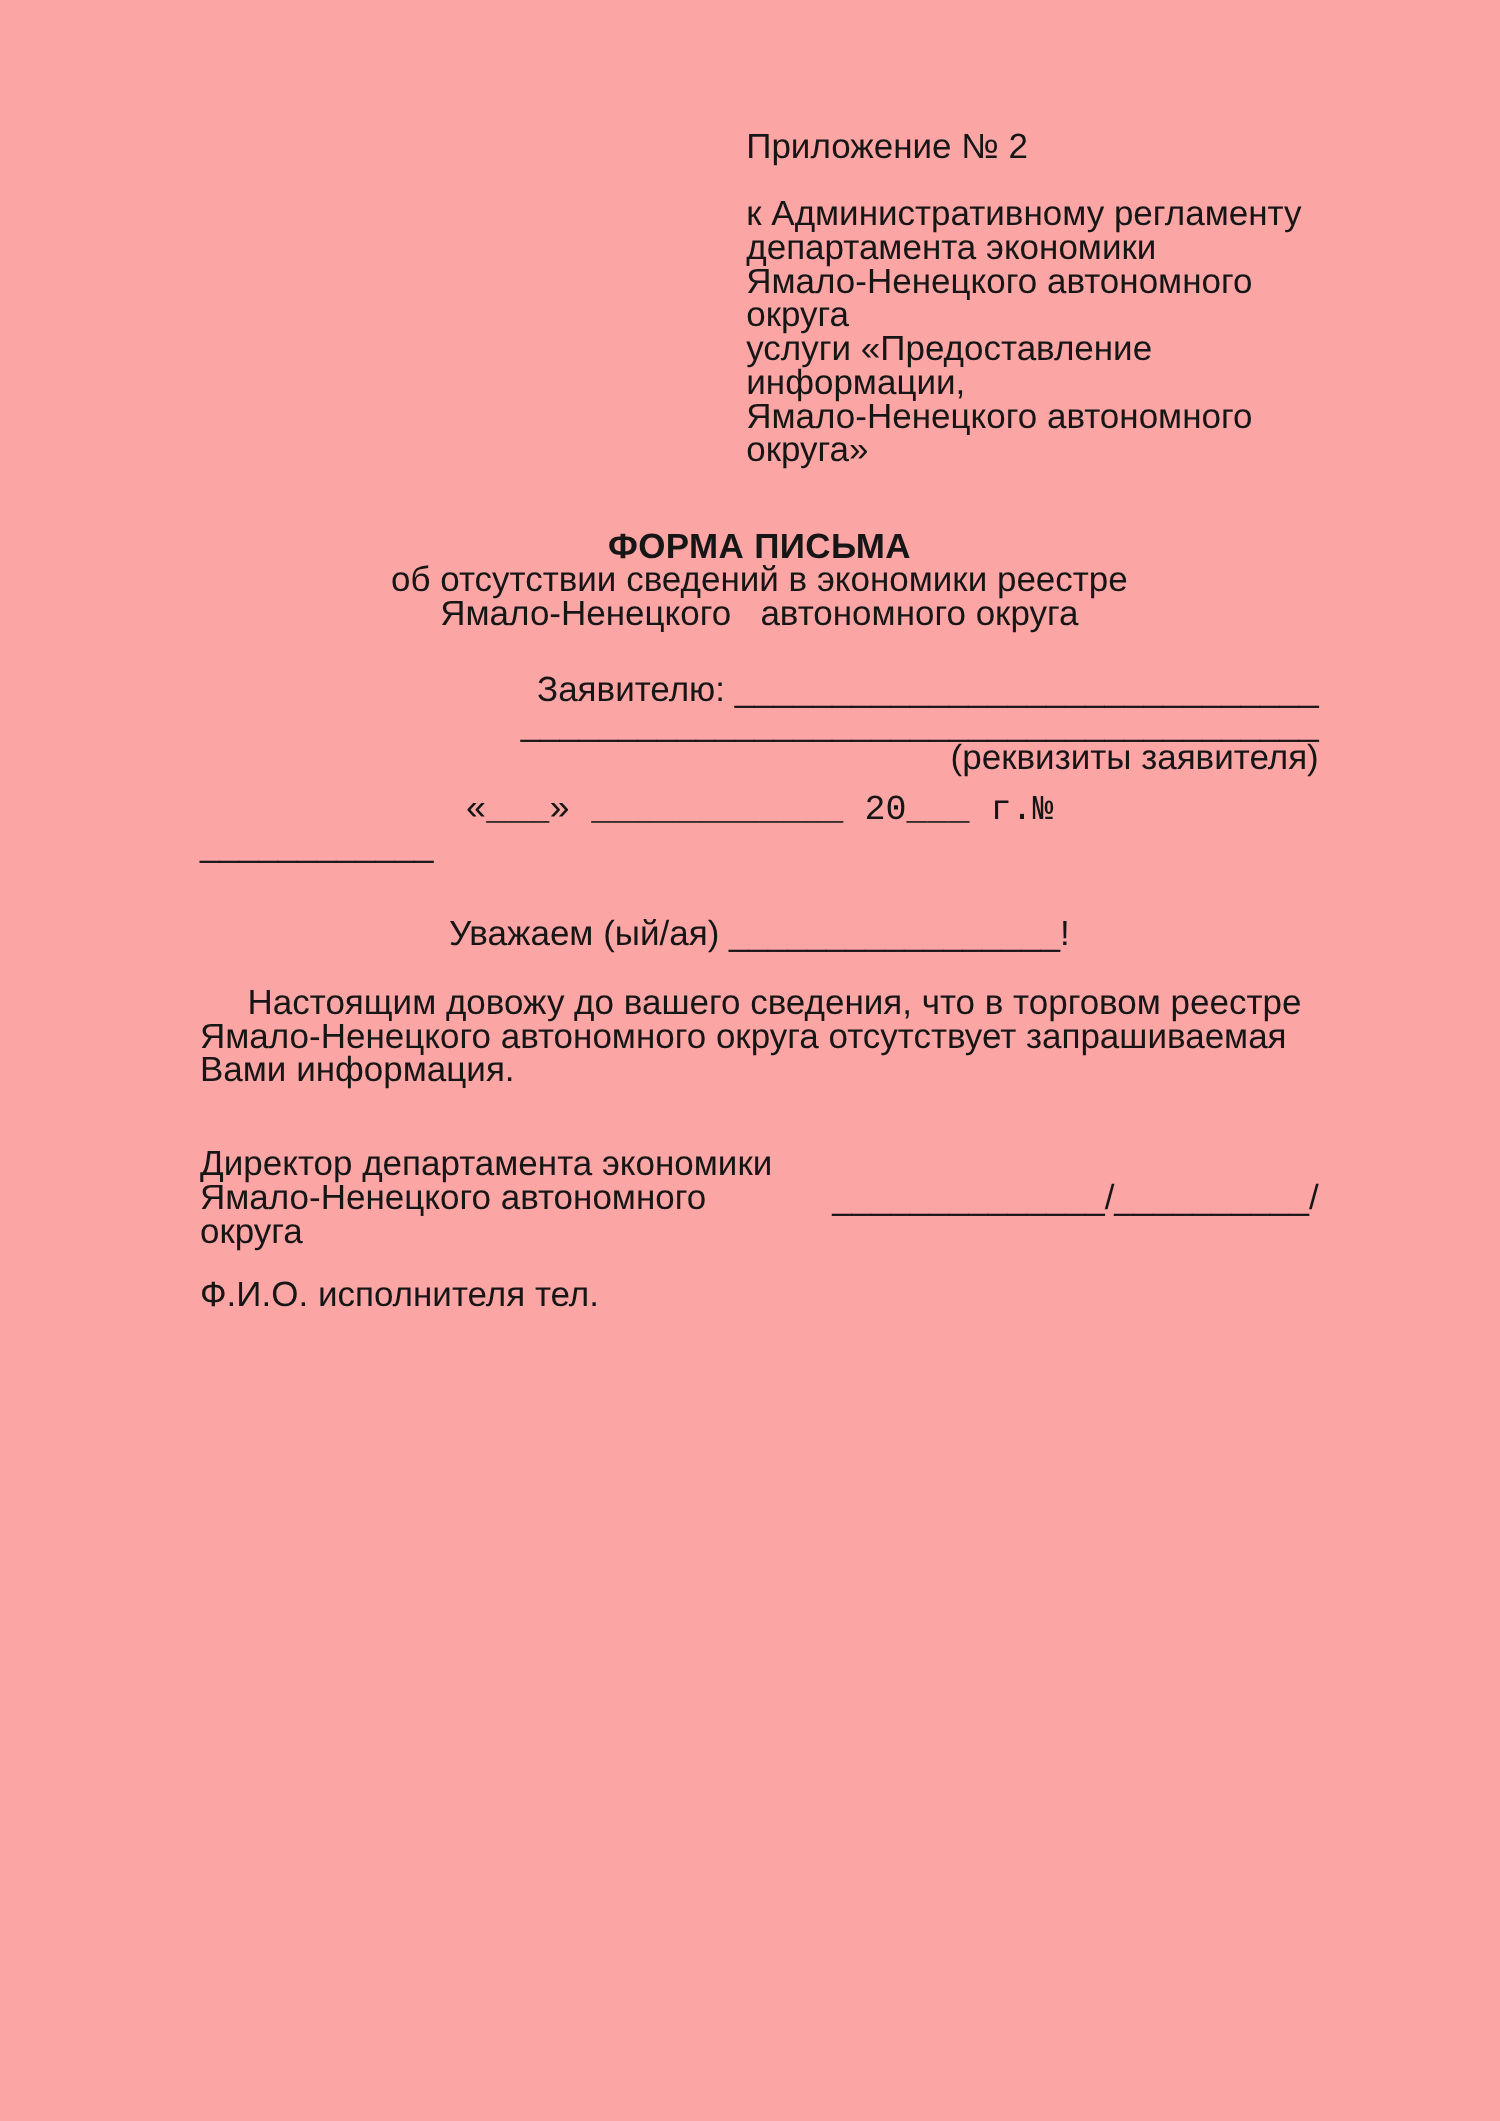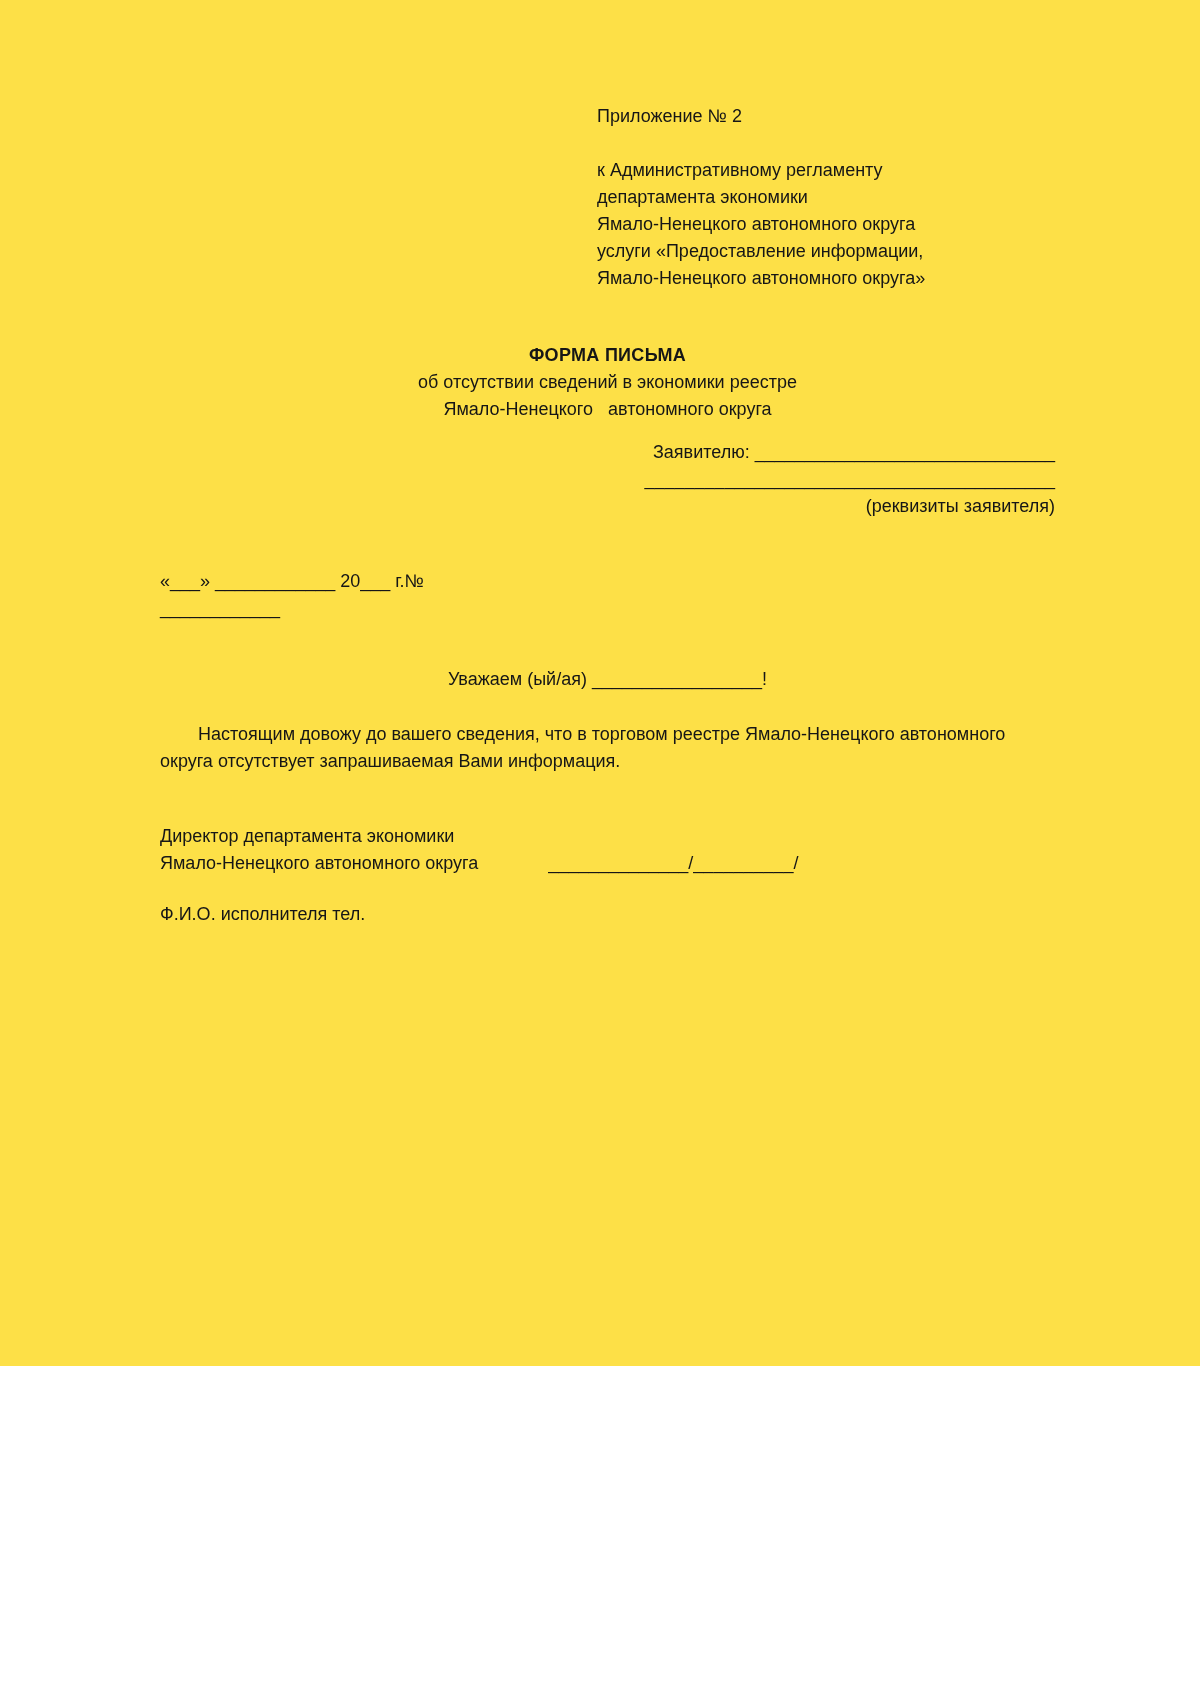--- a/index.html
+++ b/index.html
@@ -3,26 +3,26 @@
 <meta charset="utf-8">
 <style>
   html, body { margin: 0; padding: 0; }
   body {
     width: 1200px;
     height: 1697px;
     background: #ffffff;
   }
   .page {
     width: 1200px;
-    height: 1366px;
+    height: 1697px;
     position: relative;
     overflow: hidden;
-    background: #fde047;
+    background: #fca5a5;
     font-family: "Liberation Sans", "DejaVu Sans", sans-serif;
-    font-size: 18px;
+    font-size: 28px;
     line-height: 27px;
     color: #161616;
   }
   .content {
     padding: 103px 145px 0 160px; 
   }
   .appendix {
     margin-left: 437px;
   }
   .appendix-number {
@@ -33,32 +33,33 @@
     text-align: center;
   }
   .doc-title {
     font-weight: bold;
     letter-spacing: 0.3px;
   }
   .subtitle {
     white-space: pre-wrap;
   }
   .addressee {
-    margin-top: 16px;
+    margin-top: 34px;
   }
   .addressee .line,
   .addressee .note {
     text-align: right;
     white-space: pre-wrap;
   }
   .date-row {
-    margin-top: 48px;
+    margin-top: 16px;
     display: flex;
-    justify-content: flex-start;
+    justify-content: center;
     white-space: pre-wrap;
+    font-family: Liberation Mono, monospace;
   }
   .date-continuation {
     white-space: pre-wrap;
   }
   .salutation {
     margin-top: 44px;
     text-align: center;
     white-space: pre-wrap;
   }
   .body-par {

